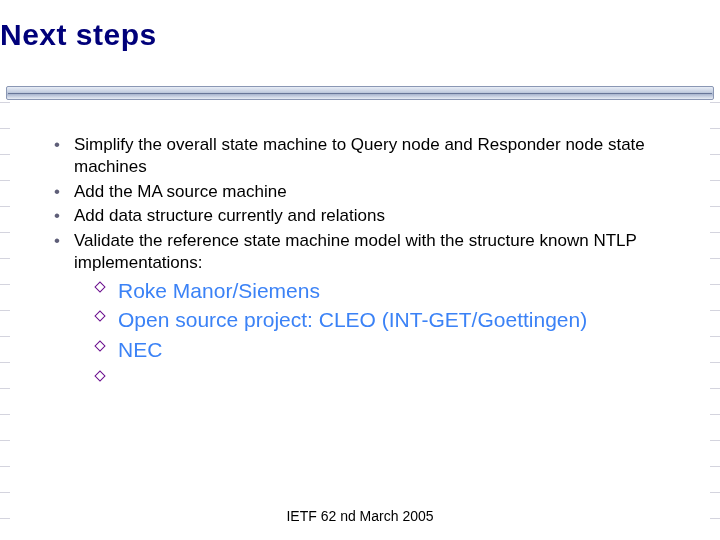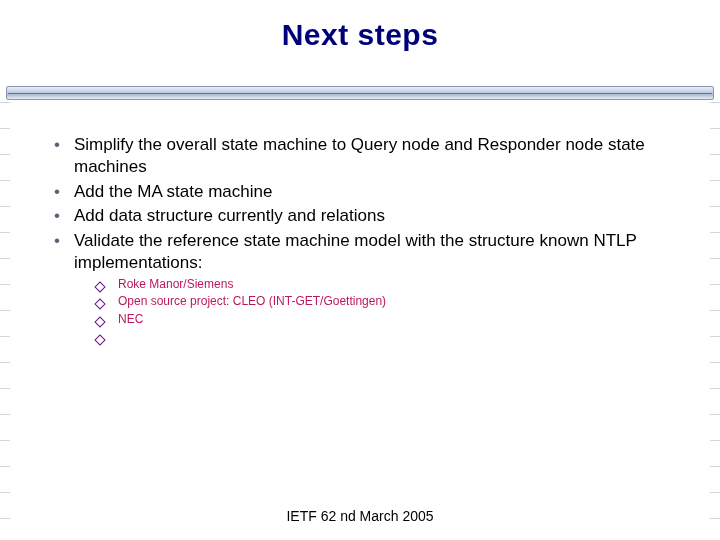--- a/index.html
+++ b/index.html
@@ -14,21 +14,21 @@
   }
   .slide {
     width: 720px;
     height: 540px;
     position: relative;
     background: #fff;
     box-sizing: border-box;
   }
   .title-area {
     width: 100%;
-    text-align: center;
+    text-align: left;
     padding-top: 18px;
     padding-bottom: 10px;
   }
   .title {
     font-size: 30px;
     font-weight: bold;
     color: #00007a;
     letter-spacing: 0.5px;
   }
   .divider {
@@ -81,23 +81,23 @@
     font-size: 17px;
   }
   ul.sub {
     list-style: none;
     margin: 2px 0 0 0;
     padding: 0;
   }
   ul.sub > li {
     position: relative;
     padding-left: 44px;
-    font-size: 12px;
+    font-size: 21px;
     line-height: 1.32;
-    color: #be185d;
+    color: #3b82f6;
     margin-bottom: 2px;
   }
   ul.sub > li .diamond {
     position: absolute;
     left: 22px;
     top: 6px;
     width: 8px;
     height: 8px;
     background: #ffffff;
     border: 1px solid #6b0f8e;
@@ -180,21 +180,21 @@
       <div style="top: 312px;"></div>
       <div style="top: 338px;"></div>
       <div style="top: 364px;"></div>
       <div style="top: 390px;"></div>
       <div style="top: 416px;"></div>
     </div>
 
   <div class="content">
     <ul class="top" id="bullets">
         <li><span>Simplify the overall state machine to Query node and Responder node state machines</span></li>
-        <li><span>Add the MA state machine</span></li>
+        <li><span>Add the MA source machine</span></li>
         <li><span>Add data structure currently and relations</span></li>
         <li><span>Validate the reference state machine model with the structure known NTLP implementations:</span><ul class="sub">
             <li><span class="diamond"></span><span>Roke Manor/Siemens</span></li>
             <li><span class="diamond"></span><span>Open source project: CLEO (INT-GET/Goettingen)</span></li>
             <li><span class="diamond"></span><span>NEC</span></li>
             <li><span class="diamond"></span></li>
           </ul></li>
       </ul>
   </div>
 

